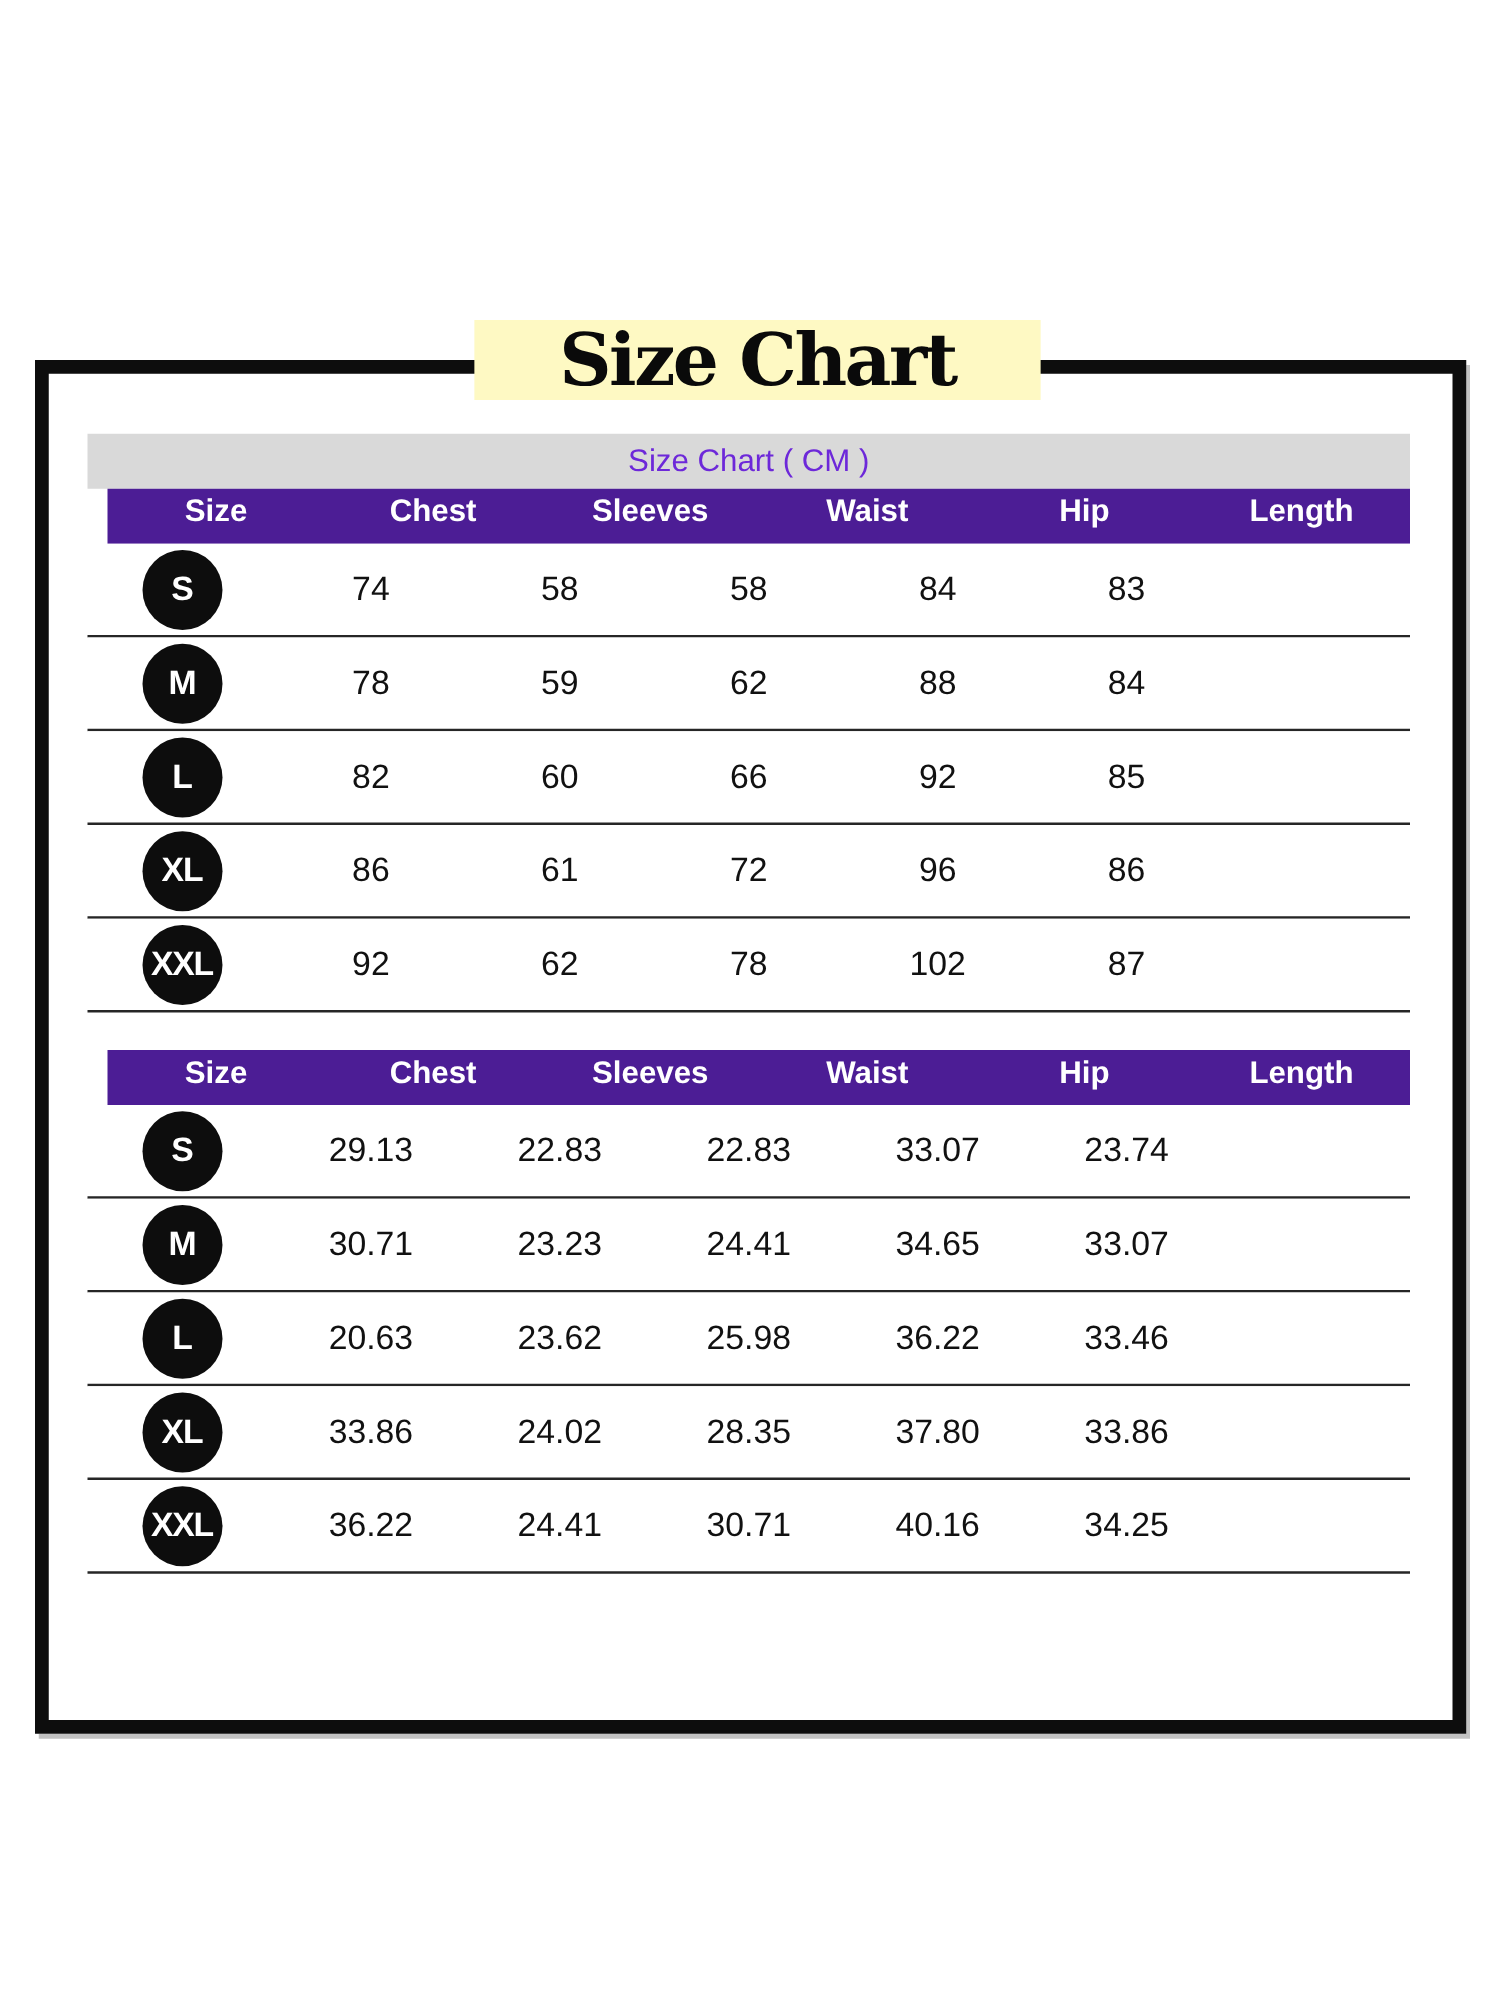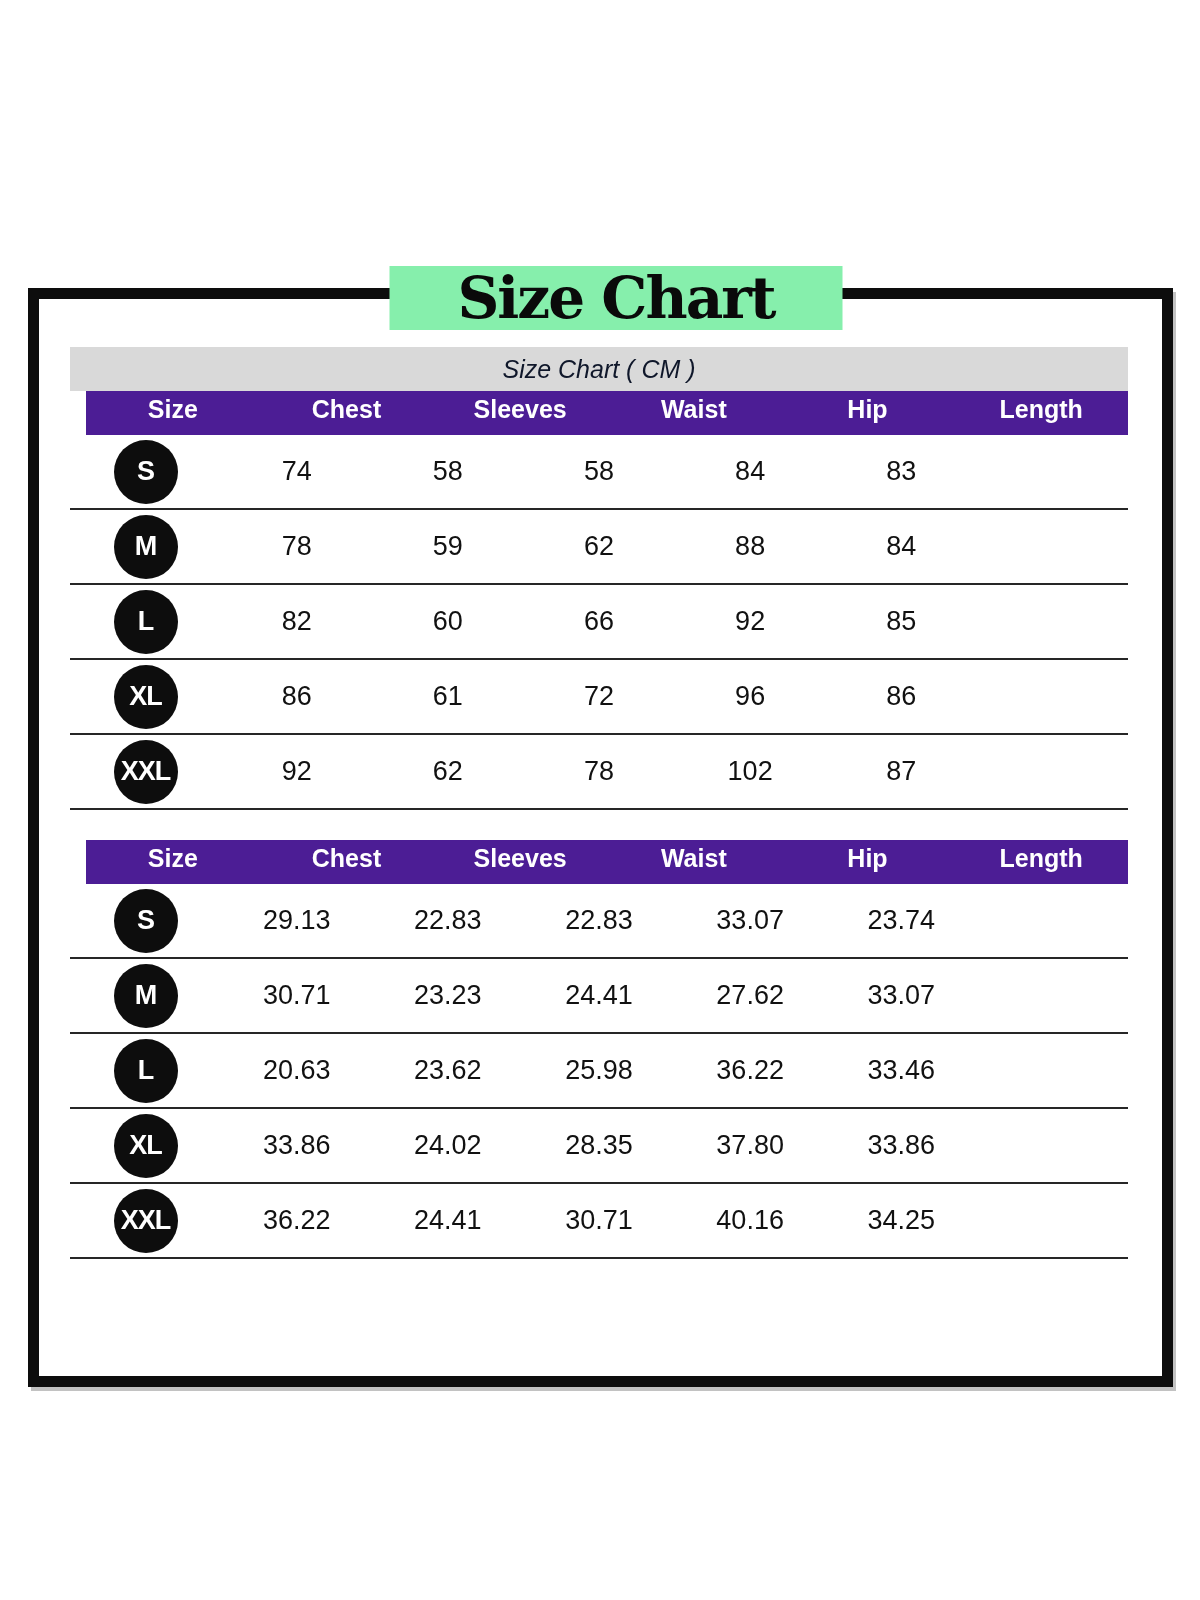--- a/index.html
+++ b/index.html
@@ -27,46 +27,45 @@
     z-index: 1;
     background: #ffffff;
   }
   
   .title {
     position: absolute;
     top: 250px;
     left: 600px;
     transform: translateX(-50%);
     width: 453px;
-    margin: 16px;
+    margin: 6px;
     text-align: center;
-    background: #86efac;
+    background: #fef9c3;
     font-family: "DejaVu Serif", serif;
     font-weight: bold;
     font-size: 58px;
     line-height: 64px;
     letter-spacing: -2px;
     color: #0a0a0a;
     z-index: 3;
     white-space: nowrap;
   }
   .size-table {
     position: absolute;
     left: 70px;
     width: 1058px;
     z-index: 2;
   }
   .size-table .caption {
     background: #d9d9d9;
-    color: #0f172a;
+    color: #6d28d9;
     font-size: 25px;
     display: flex;
     align-items: center;
     justify-content: center;
-    font-style: italic;
   }
   #table-cm .caption { height: 44px; }
   #table-in .caption { height: 41px; }
   .size-table .thead {
     height: 44px;
     background: #4c1d95;
     display: grid;
     grid-template-columns: repeat(6, 1fr);
     align-items: center;
     text-align: center;
@@ -195,21 +194,21 @@
       <div>33.07</div>
       <div>23.74</div>
       <div></div>
     </div>
 
     <div class="trow">
       <div><span class="badge">M</span></div>
       <div>30.71</div>
       <div>23.23</div>
       <div>24.41</div>
-      <div>27.62</div>
+      <div>34.65</div>
       <div>33.07</div>
       <div></div>
     </div>
 
     <div class="trow">
       <div><span class="badge">L</span></div>
       <div>20.63</div>
       <div>23.62</div>
       <div>25.98</div>
       <div>36.22</div>

